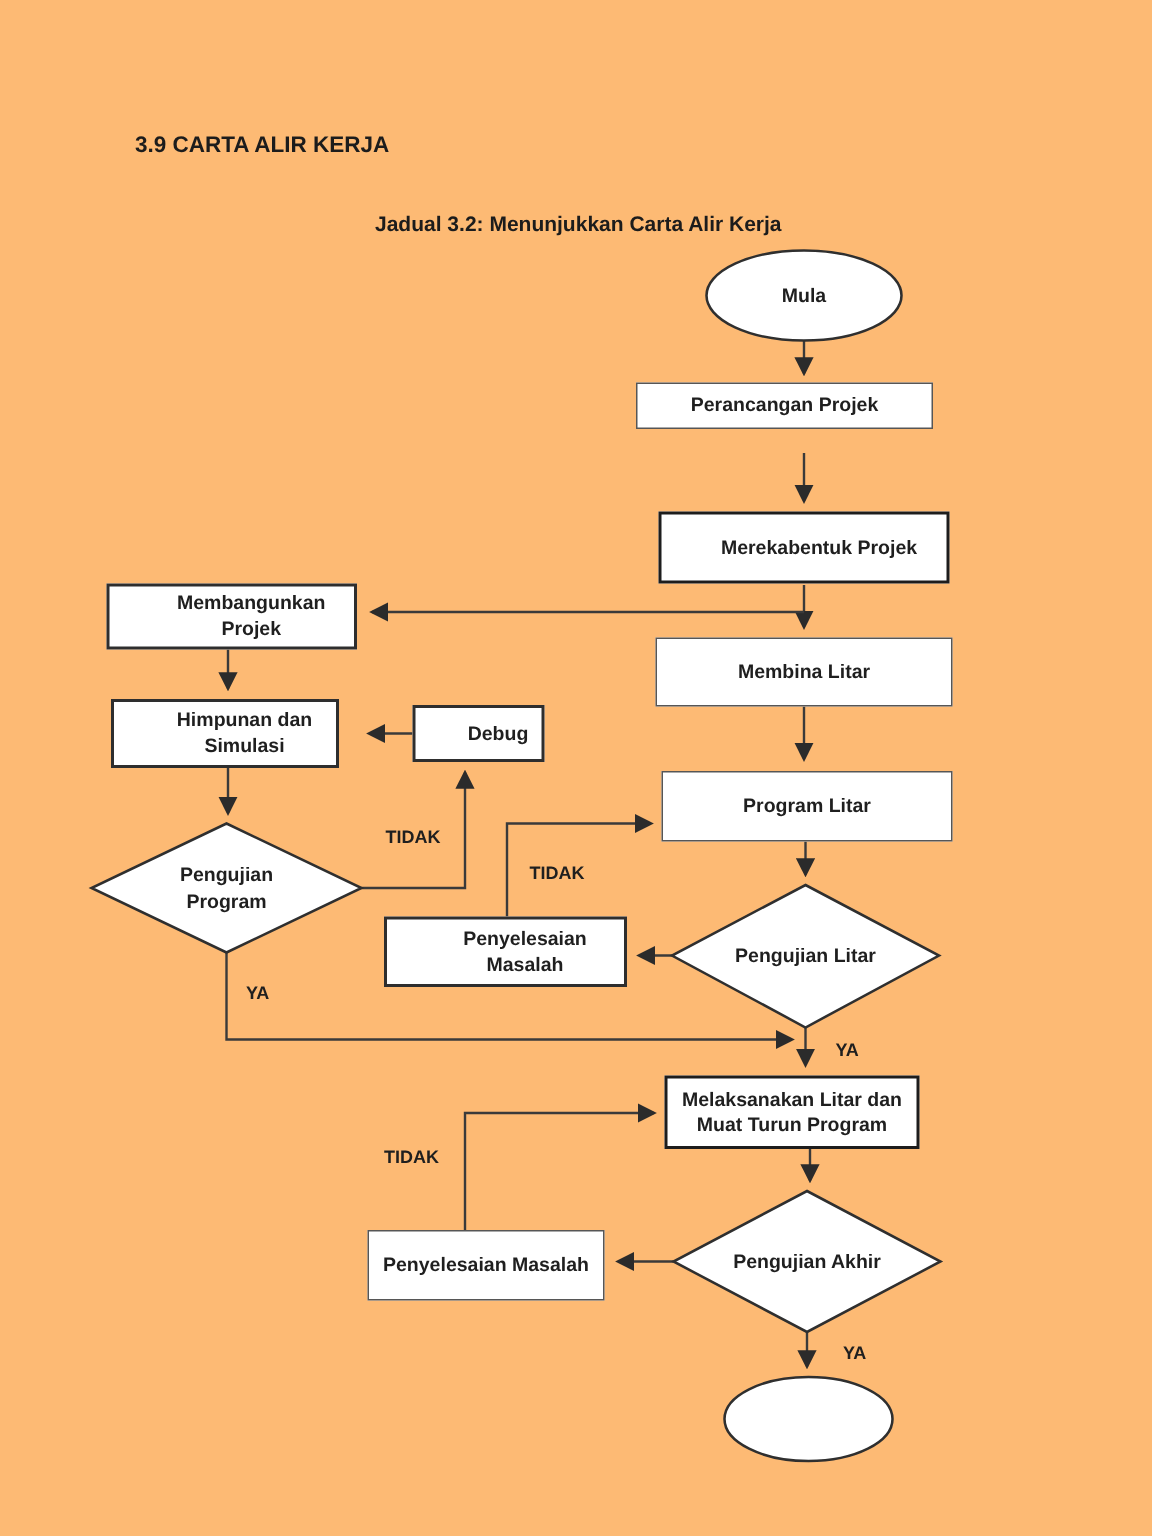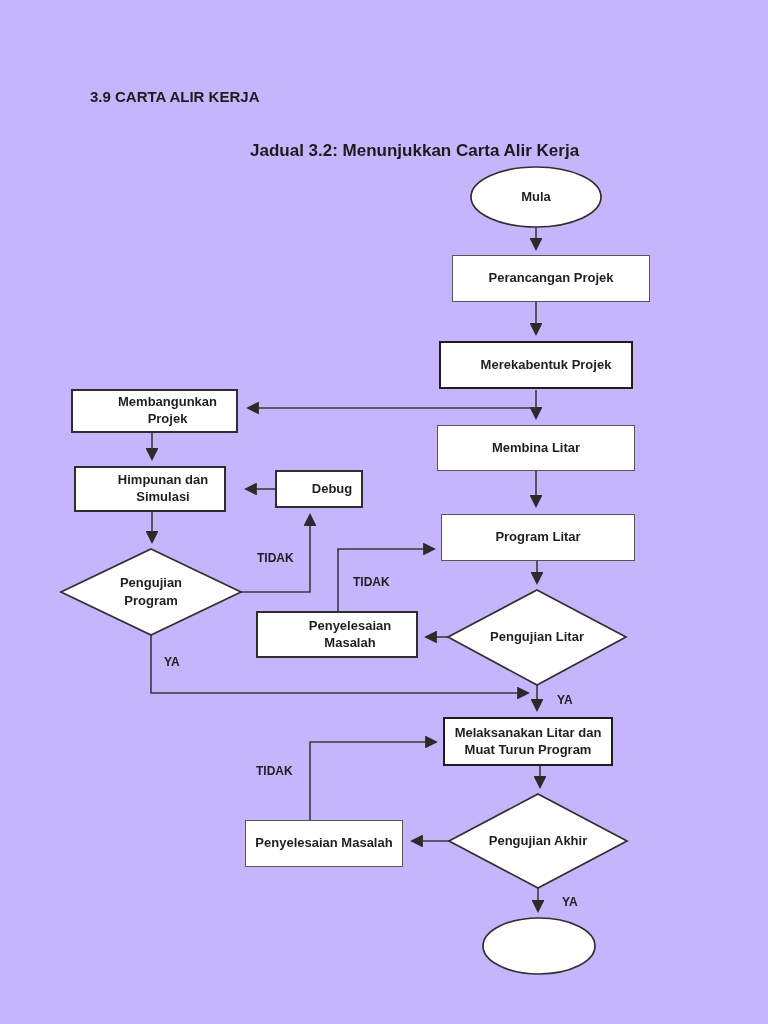--- a/index.html
+++ b/index.html
@@ -1,19 +1,19 @@
 <!DOCTYPE html>
 <html><head>
 <meta charset="utf-8">
 <style>
   html,body{margin:0;padding:0;background:#fff;}
-  #page{position:relative;width:768px;height:1024px;background:#c4b5fd;overflow:hidden;
+  #page{position:relative;width:768px;height:1024px;background:#fdba74;overflow:hidden;
         font-family:"Liberation Sans",sans-serif;}
   .heading{position:absolute;left:90px;top:88px;font-size:15px;font-weight:bold;color:#1c1c1c;white-space:nowrap;}
-  .caption{position:absolute;left:250px;top:141px;font-size:17px;font-weight:bold;color:#1c1c1c;white-space:nowrap;}
+  .caption{position:absolute;left:250px;top:141px;font-size:14px;font-weight:bold;color:#1c1c1c;white-space:nowrap;}
   svg.chart{position:absolute;left:0;top:0;}
   .node{position:absolute;display:flex;align-items:center;justify-content:center;text-align:center;
         font-weight:bold;font-size:13px;color:#1f1f1f;box-sizing:border-box;line-height:1.3;}
   .rect{background:#fff;}
   .b-thin{border:1.6px solid #565656;}
   .b-med{border:2px solid #2e2e2e;padding-left:26px;}
   .b-thick{border:2.5px solid #1d1d1d;}
   .shape-label{position:absolute;display:flex;align-items:center;justify-content:center;text-align:center;
         font-weight:bold;font-size:13px;color:#1f1f1f;line-height:1.35;pointer-events:none;}
   .edge-label{position:absolute;font-weight:bold;font-size:12px;color:#1f1f1f;white-space:nowrap;}
@@ -54,21 +54,21 @@
     </g>
     <g fill="#ffffff" stroke="#2f2f2f" stroke-width="1.7">
       <ellipse cx="536" cy="197" rx="65" ry="30"></ellipse>
       <polygon points="151,549 241,592 151,635 61,592"></polygon>
       <polygon points="537,590 626,637 537,685 448,637"></polygon>
       <polygon points="538,794 627,841 538,888 449,841"></polygon>
       <ellipse cx="539" cy="946" rx="56" ry="28"></ellipse>
     </g>
   </svg>
 
-  <div class="node rect b-thin" style="left:452px;top:255px;width:198px;height:47px;">
+  <div class="node rect b-thin" style="left:424px;top:255px;width:198px;height:31px;">
       <span>Perancangan Projek</span>
     </div>
   <div class="node rect b-thick" style="left:439px;top:341px;width:194px;height:48px;padding-left:20px;">
       <span>Merekabentuk Projek</span>
     </div>
   <div class="node rect b-med" style="left:71px;top:389px;width:167px;height:44px;">
       <span>Membangunkan Projek</span>
     </div>
   <div class="node rect b-med" style="left:74px;top:466px;width:152px;height:46px;">
       <span>Himpunan dan Simulasi</span>

